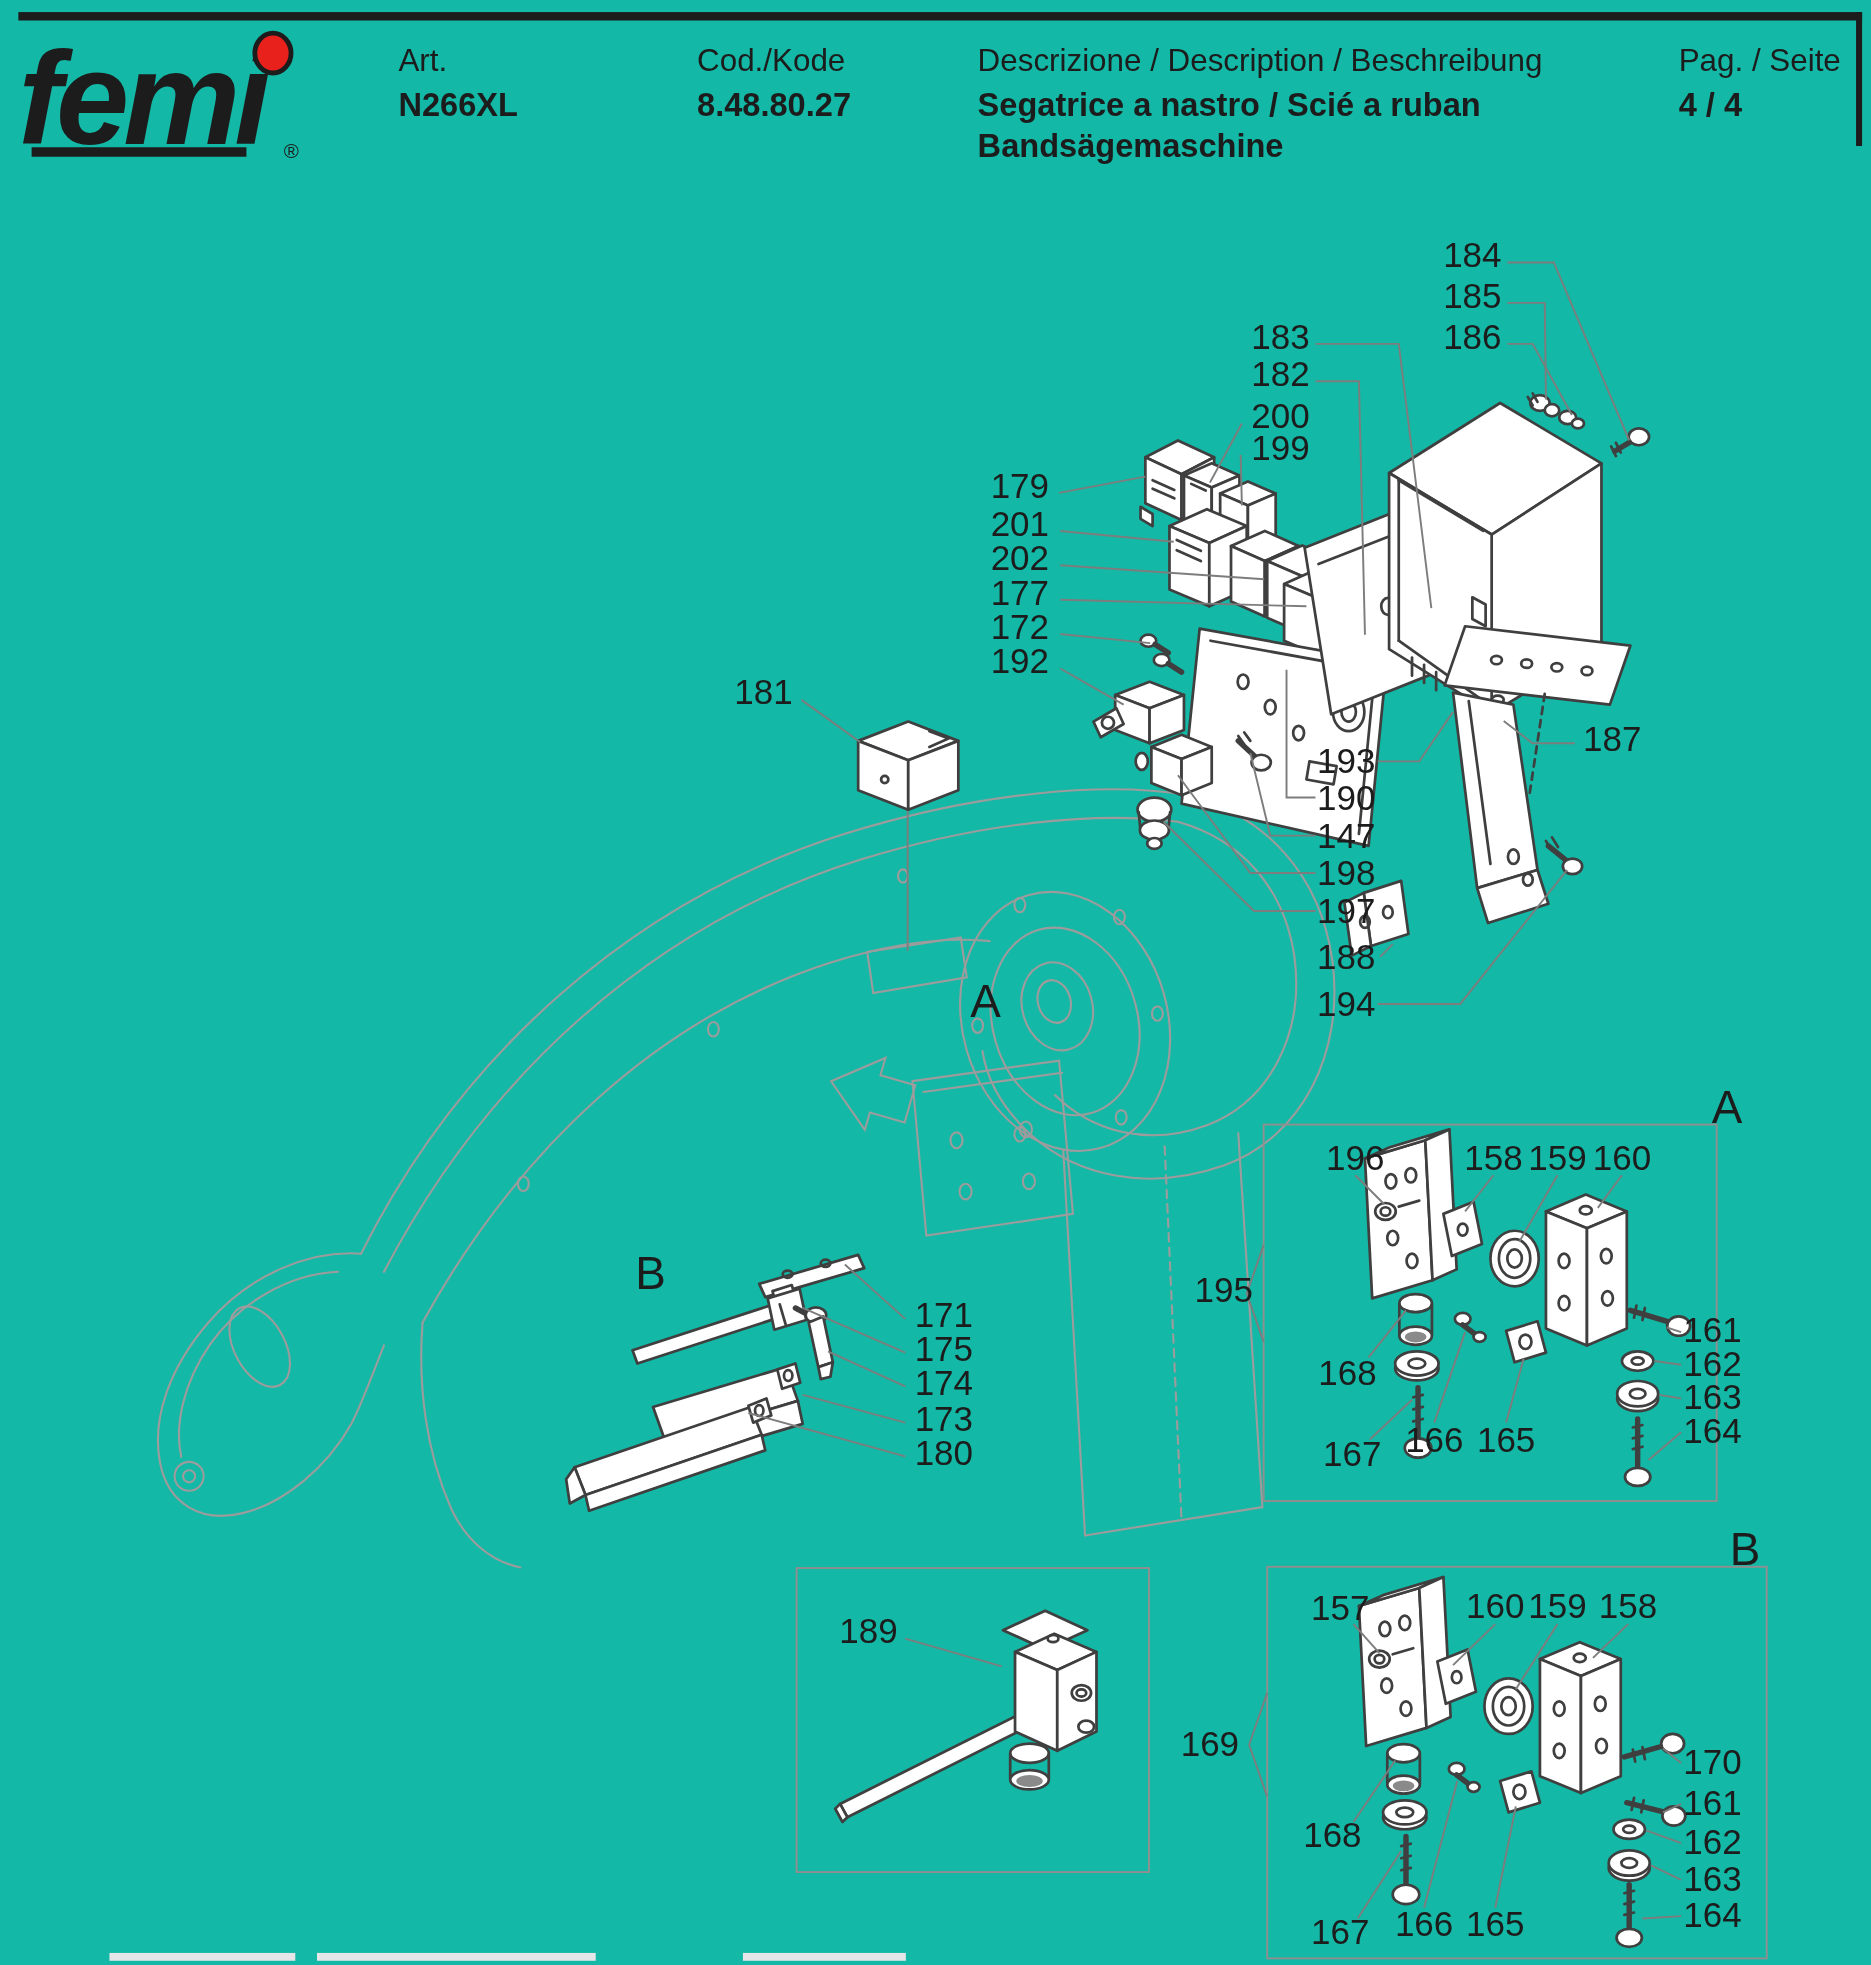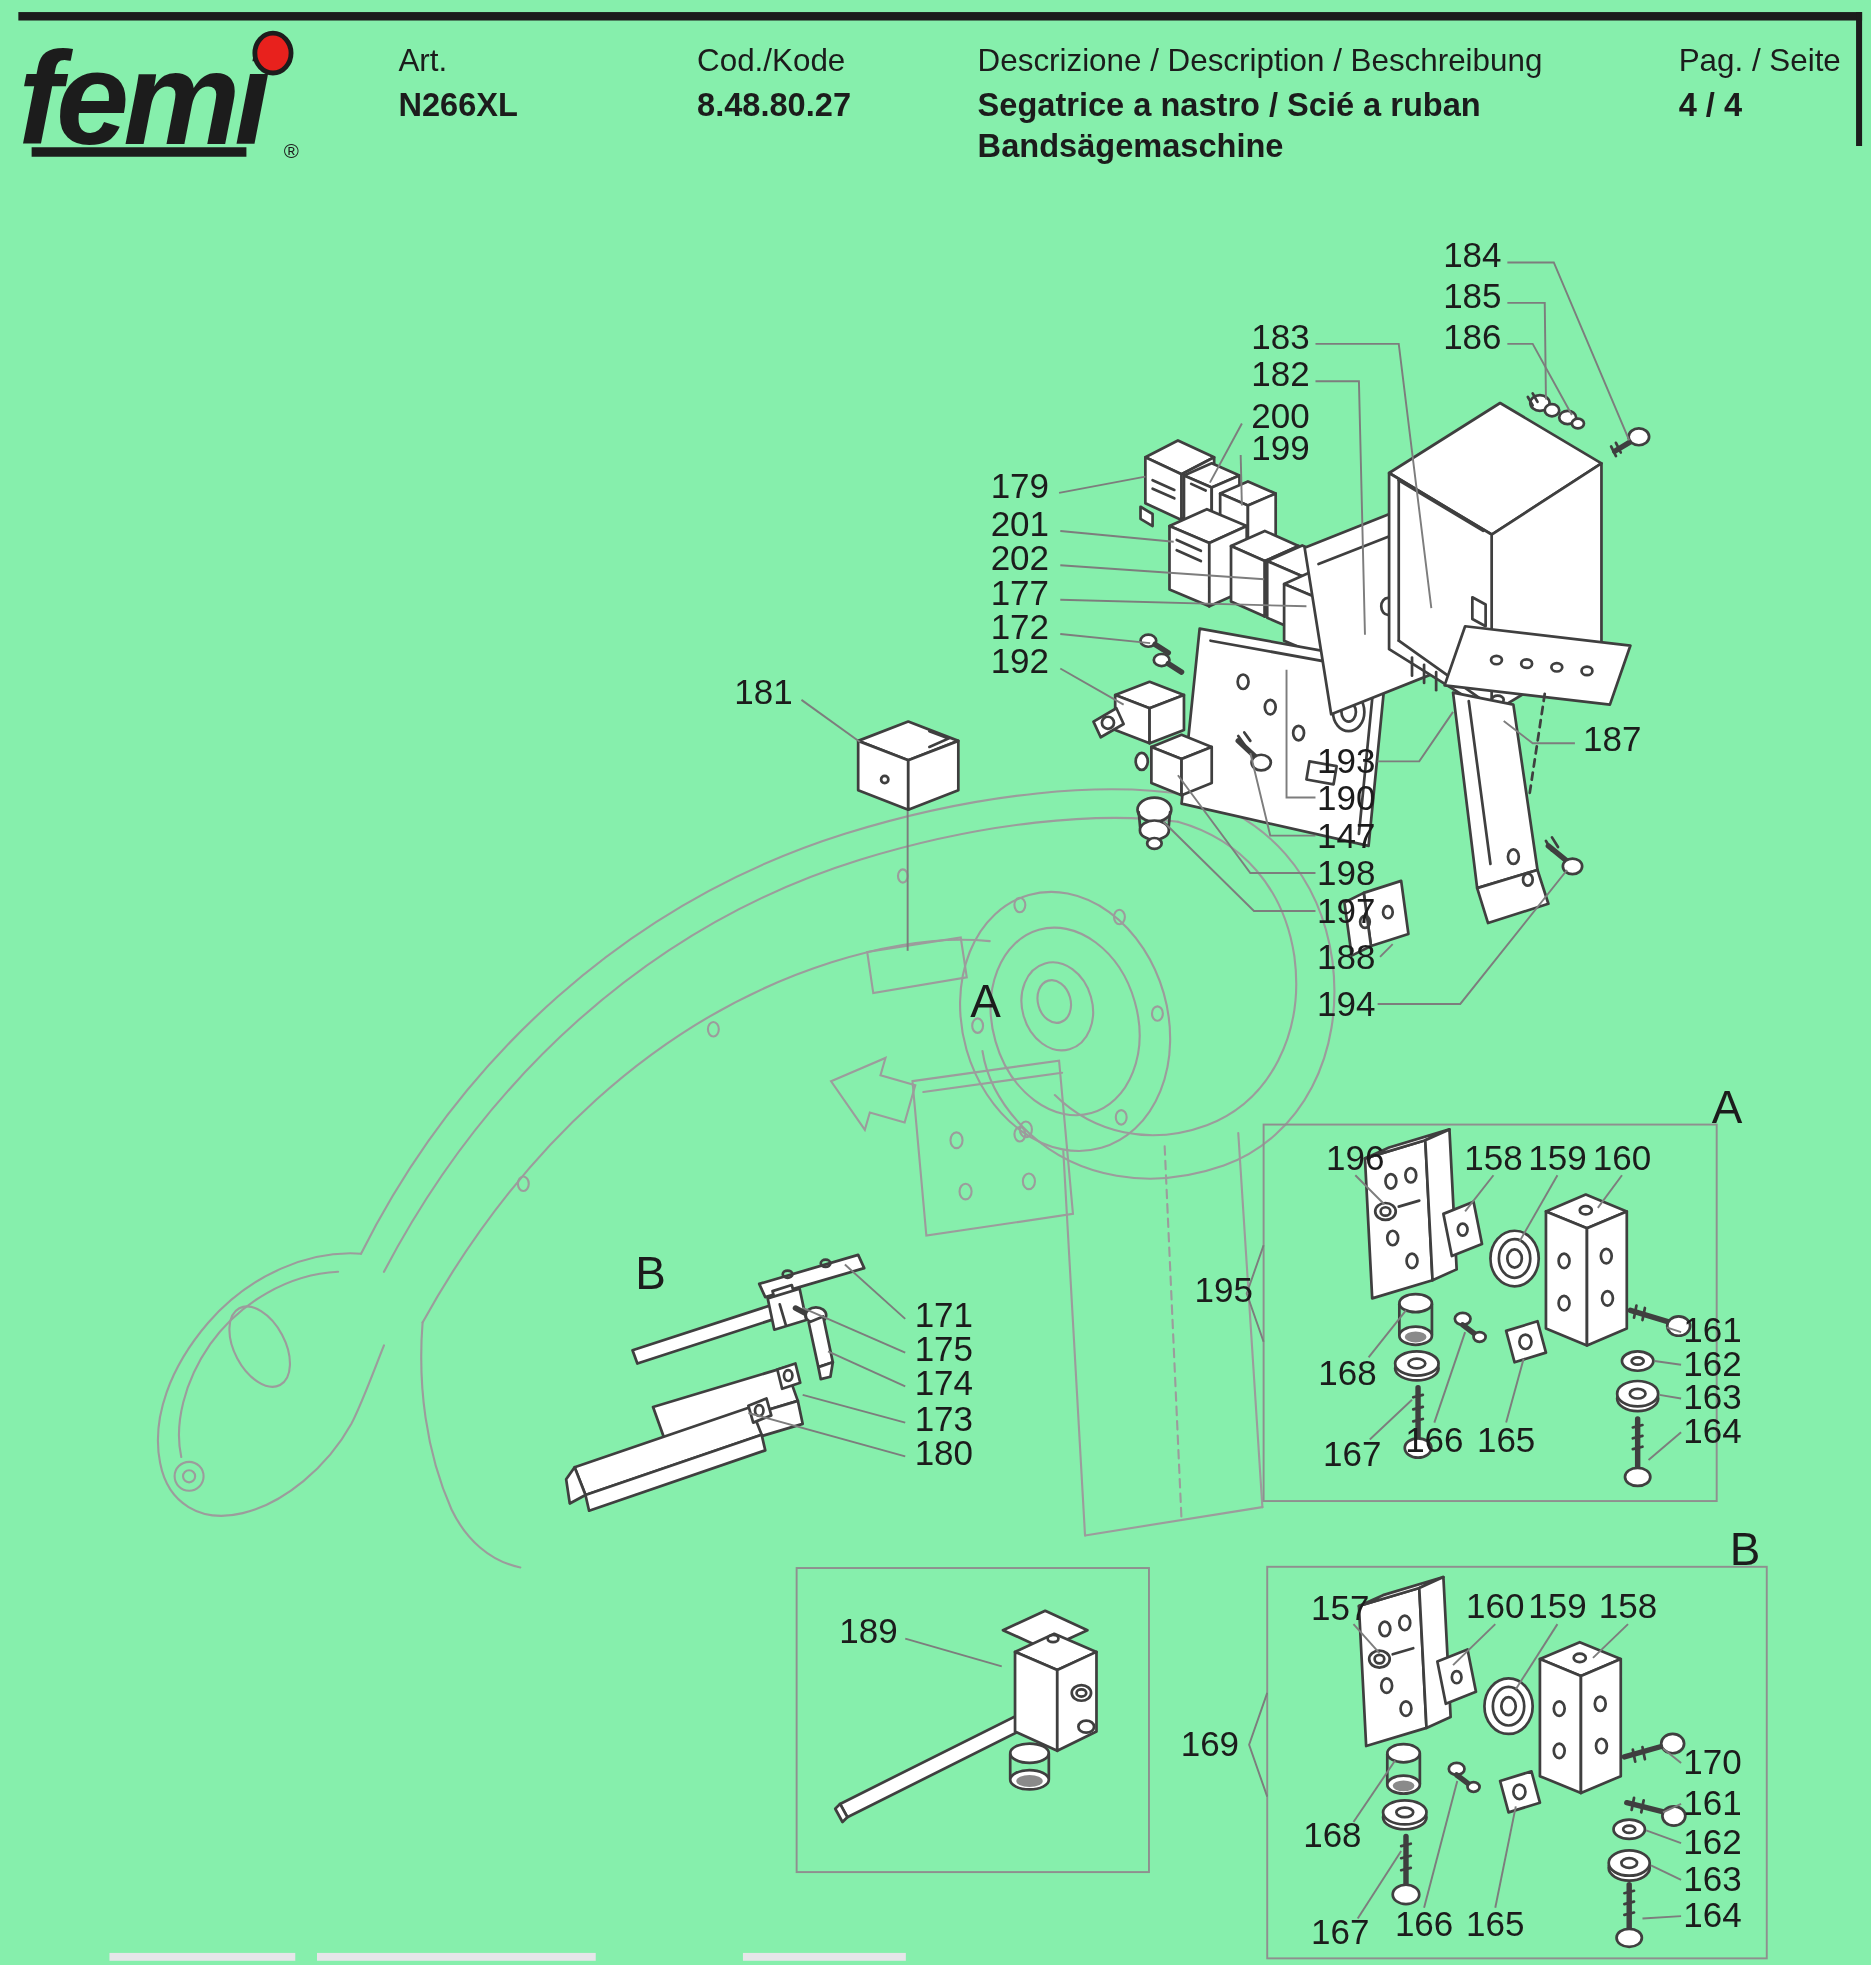--- a/index.html
+++ b/index.html
@@ -1,16 +1,16 @@
 <!DOCTYPE html>
 <html style="font-size:9.7px"><head>
 <meta charset="utf-8">
 <style>
   html,body{margin:0;padding:0;background:#ffffff;}
-  #page{position:relative;width:1872px;height:1965px;background:#86efac;overflow:hidden;}
+  #page{position:relative;width:1872px;height:1965px;background:#14b8a6;overflow:hidden;}
   svg{position:absolute;left:0;top:0;}
   text{font-family:"Liberation Sans",sans-serif;fill:#1c1c1c;}
   .hdr-label{font-size:52px;}
   .hdr-value{font-size:54px;font-weight:bold;}
   .lbl{font-size:58px;text-anchor:middle;}
   .letter{font-size:76px;text-anchor:middle;}
   .logo-text{font-size:218px;font-weight:bold;font-style:italic;letter-spacing:-10px;}
   .logo-reg{font-size:34px;}
   .part{stroke:#3f3f3f;stroke-width:4.5;fill:#ffffff;stroke-linejoin:round;}
   .partline{stroke:#3f3f3f;stroke-width:4.5;fill:none;stroke-linecap:round;}

